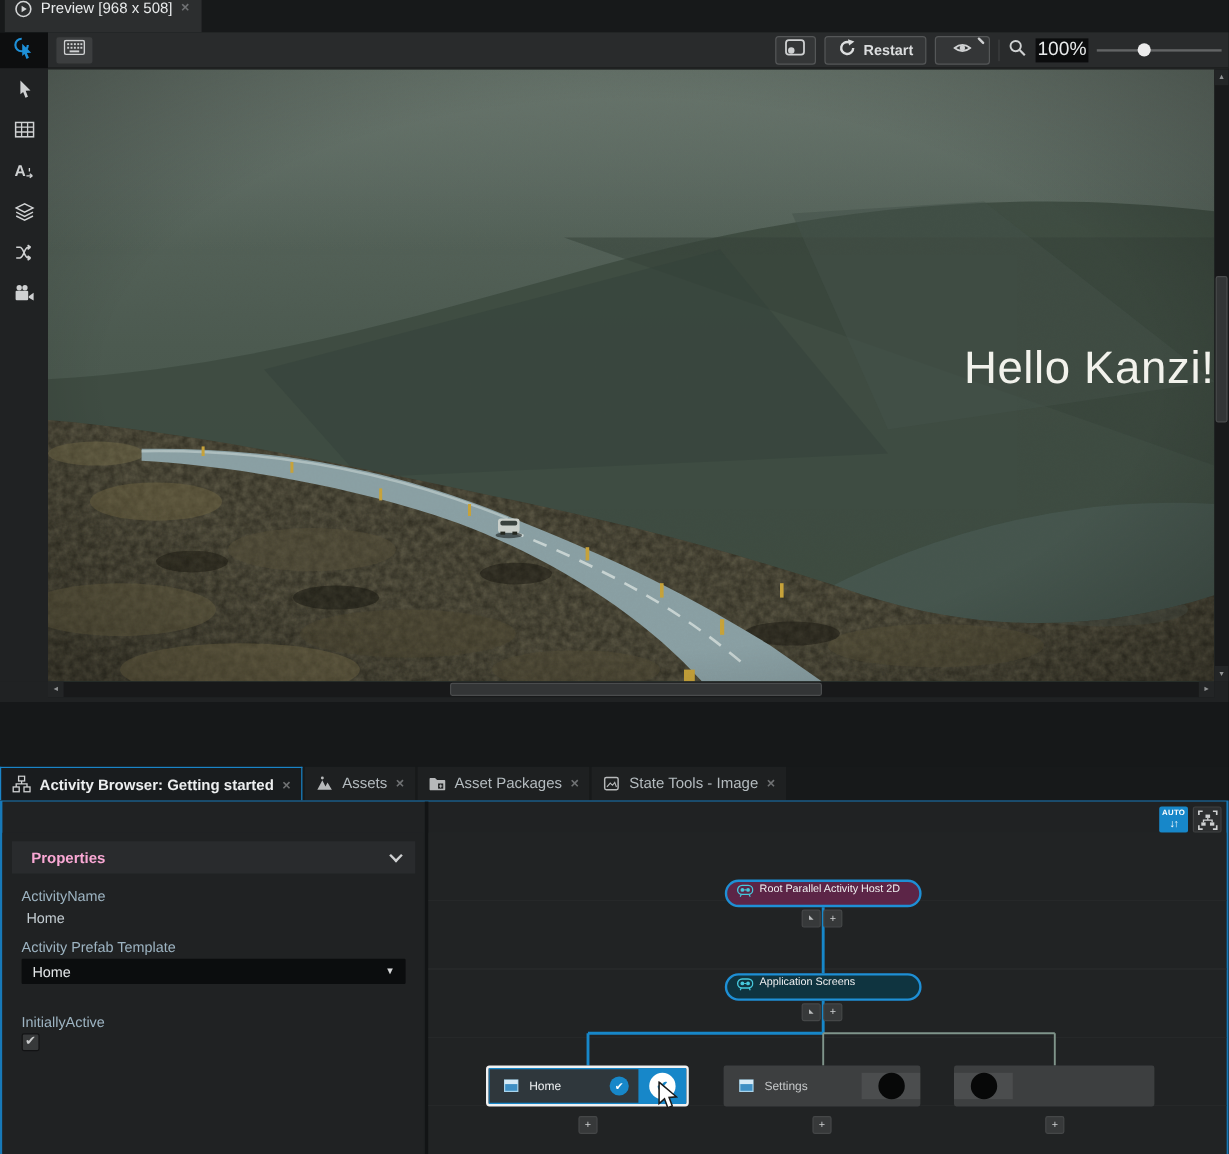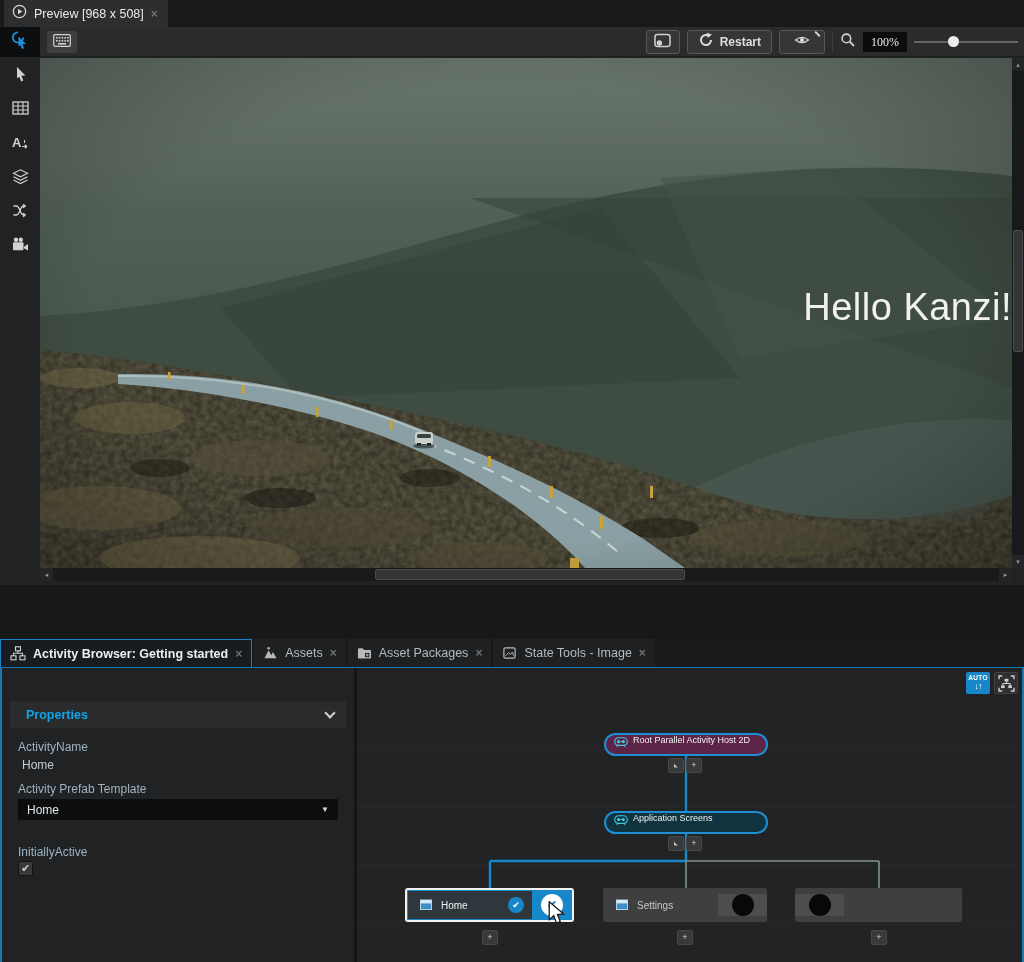--- a/index.html
+++ b/index.html
@@ -2,38 +2,38 @@
 <html><head>
 <meta charset="utf-8">
 <style>
   * { margin:0; padding:0; box-sizing:border-box; }
   html,body { background:#101112; }
   body { font-family:"Liberation Sans", sans-serif; }
   .app { position:relative; width:1024px; height:962px; background:#161819; overflow:hidden; color:#d6d8d9; }
 
   
   .top-tabbar { position:absolute; left:0; top:0; width:1024px; height:27px; background:#17191a; }
-  .ptab { position:absolute; left:4px; top:0; height:27px; padding:0 10px 0 8px; background:#2c2e2f; display:flex; align-items:center; gap:7px; }
+  .ptab { position:absolute; left:4px; top:0; height:27px; padding:0 10px 0 8px; background:#2c2e2f; display:flex; align-items:flex-start; gap:7px; }
   .ptab .lbl { font-size:12.5px; color:#e8eaeb; white-space:nowrap; }
   .tab-x { color:#6f7173; font-size:12px; font-weight:bold; line-height:1; }
 
   
   .preview-panel { position:absolute; left:0; top:27px; width:1024px; height:558px; background:#202223; }
   .pv-toolbar { position:absolute; left:0; top:0; width:1024px; height:30px; background:#292b2c; border-bottom:1px solid #1c1e1f; }
   .tool-interact { position:absolute; left:0; top:0; width:40px; height:30px; background:#0d0e0f; display:flex; align-items:center; justify-content:center; }
   .tool-kbd { position:absolute; left:46px; top:3px; width:32px; height:24px; background:#3c3e3f; border:1px solid #2a2c2d; border-radius:3px; display:flex; align-items:center; justify-content:center; }
   .pv-right { position:absolute; right:6px; top:3px; height:24px; display:flex; align-items:center; gap:7px; }
   .btn { background:#343637; border:1px solid #555758; border-radius:3px; height:24px; display:flex; align-items:center; justify-content:center; }
   .btn-pip { width:34px; }
   .btn-restart { padding:0 10px; gap:6px; }
   .btn-restart .lbl { font-size:12px; color:#dcdedf; font-weight:bold; }
   .btn-eye { width:46px; position:relative; }
   .eye-corner { position:absolute; right:3px; top:2px; width:7px; height:2px; background:#cfd1d2; transform:rotate(45deg); border-radius:1px; }
   .vdiv { width:1px; height:18px; background:#3e4041; }
-  .zoombox { width:44px; height:20px; background:#0b0c0d; color:#e8eaeb; font-size:12px; display:flex; align-items:center; justify-content:center;font-family:Liberation Serif, serif; }
+  .zoombox { width:44px; height:20px; background:#0b0c0d; color:#e8eaeb; font-size:16px; display:flex; align-items:center; justify-content:center; }
   .slider { position:relative; width:104px; height:24px; }
   .slider .track { position:absolute; left:0; right:0; top:11px; height:2px; background:#626465; }
   .slider .thumb { position:absolute; left:33%; top:6px; width:11px; height:11px; border-radius:50%; background:#ececec; }
 
   
   .toolstrip { position:absolute; left:0; top:30px; width:40px; height:511px; background:#202223; }
   .ts-item { width:40px; height:34px; display:flex; align-items:center; justify-content:center; }
 
   
   .viewport { position:absolute; left:40px; top:31px; width:972px; height:510px; overflow:hidden; background:#3d4a41; }
@@ -58,21 +58,21 @@
   .b-content { position:absolute; left:0; top:28px; width:1024px; height:327px; background:#202223; border:2px solid #1779b8; border-top-width:1px; }
   .g-toolbar { position:absolute; right:4px; top:4px; display:flex; gap:4px; }
   .btn-auto { width:24px; height:22px; background:#1787c9; border-radius:2px; color:#fff; display:flex; flex-direction:column; align-items:center; justify-content:center; line-height:1; }
   .btn-auto .t { font-size:6.5px; font-weight:bold; letter-spacing:0.3px; }
   .btn-auto .a { font-size:9px; margin-top:1px; letter-spacing:-1px; }
   .btn-fit { width:24px; height:22px; background:#2d2f30; border:1px solid #3e4041; border-radius:2px; display:flex; align-items:center; justify-content:center; }
 
   
   .props { position:absolute; left:0; top:26px; width:351px; bottom:0; background:#202223; }
   .props-header { position:absolute; left:8px; top:7px; width:336px; height:27px; background:#292b2d; display:flex; align-items:center; justify-content:space-between; padding:0 12px 0 16px; }
-  .props-header .lbl { font-size:12.5px; font-weight:bold; color:#0ea5e9; }
+  .props-header .lbl { font-size:12.5px; font-weight:bold; color:#f9a8d4; }
   .chev { width:8px; height:8px; border-right:2px solid #cfd1d2; border-bottom:2px solid #cfd1d2; transform:rotate(45deg); margin-top:-4px; }
   .field-label { position:absolute; left:16px; font-size:12px; color:#9db4c2; }
   .field-value { position:absolute; left:20px; font-size:12px; color:#c3ccd1; }
   .dropdown { position:absolute; left:16px; top:105px; width:320px; height:21px; background:#0b0d0e; display:flex; align-items:center; justify-content:space-between; padding:0 9px; border-radius:1px; }
   .dropdown .val { font-size:12px; color:#e3e6e8; }
   .dropdown .dd { font-size:8px; color:#d7d9da; }
   .checkbox { position:absolute; left:16px; top:167px; width:15px; height:15px; background:#37393a; border:1px solid #121314; border-radius:2px; display:flex; align-items:center; justify-content:center; }
   .checkbox .ck { color:#c9cbcc; font-size:11px; line-height:1; }
 
   .splitter { position:absolute; left:352px; top:0; bottom:0; width:3px; background:#121415; }

